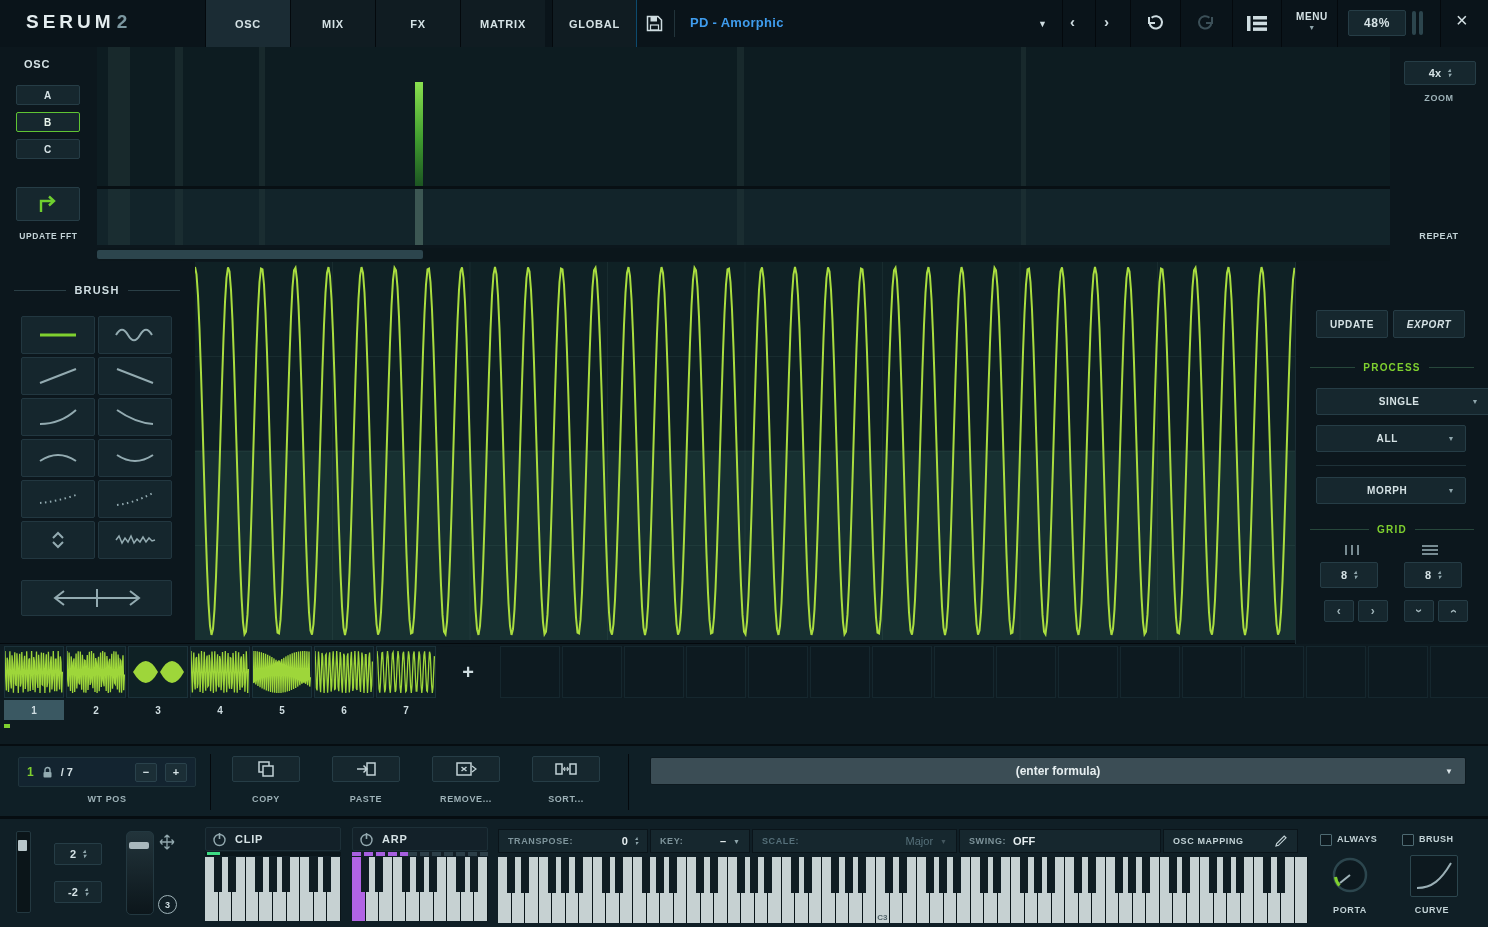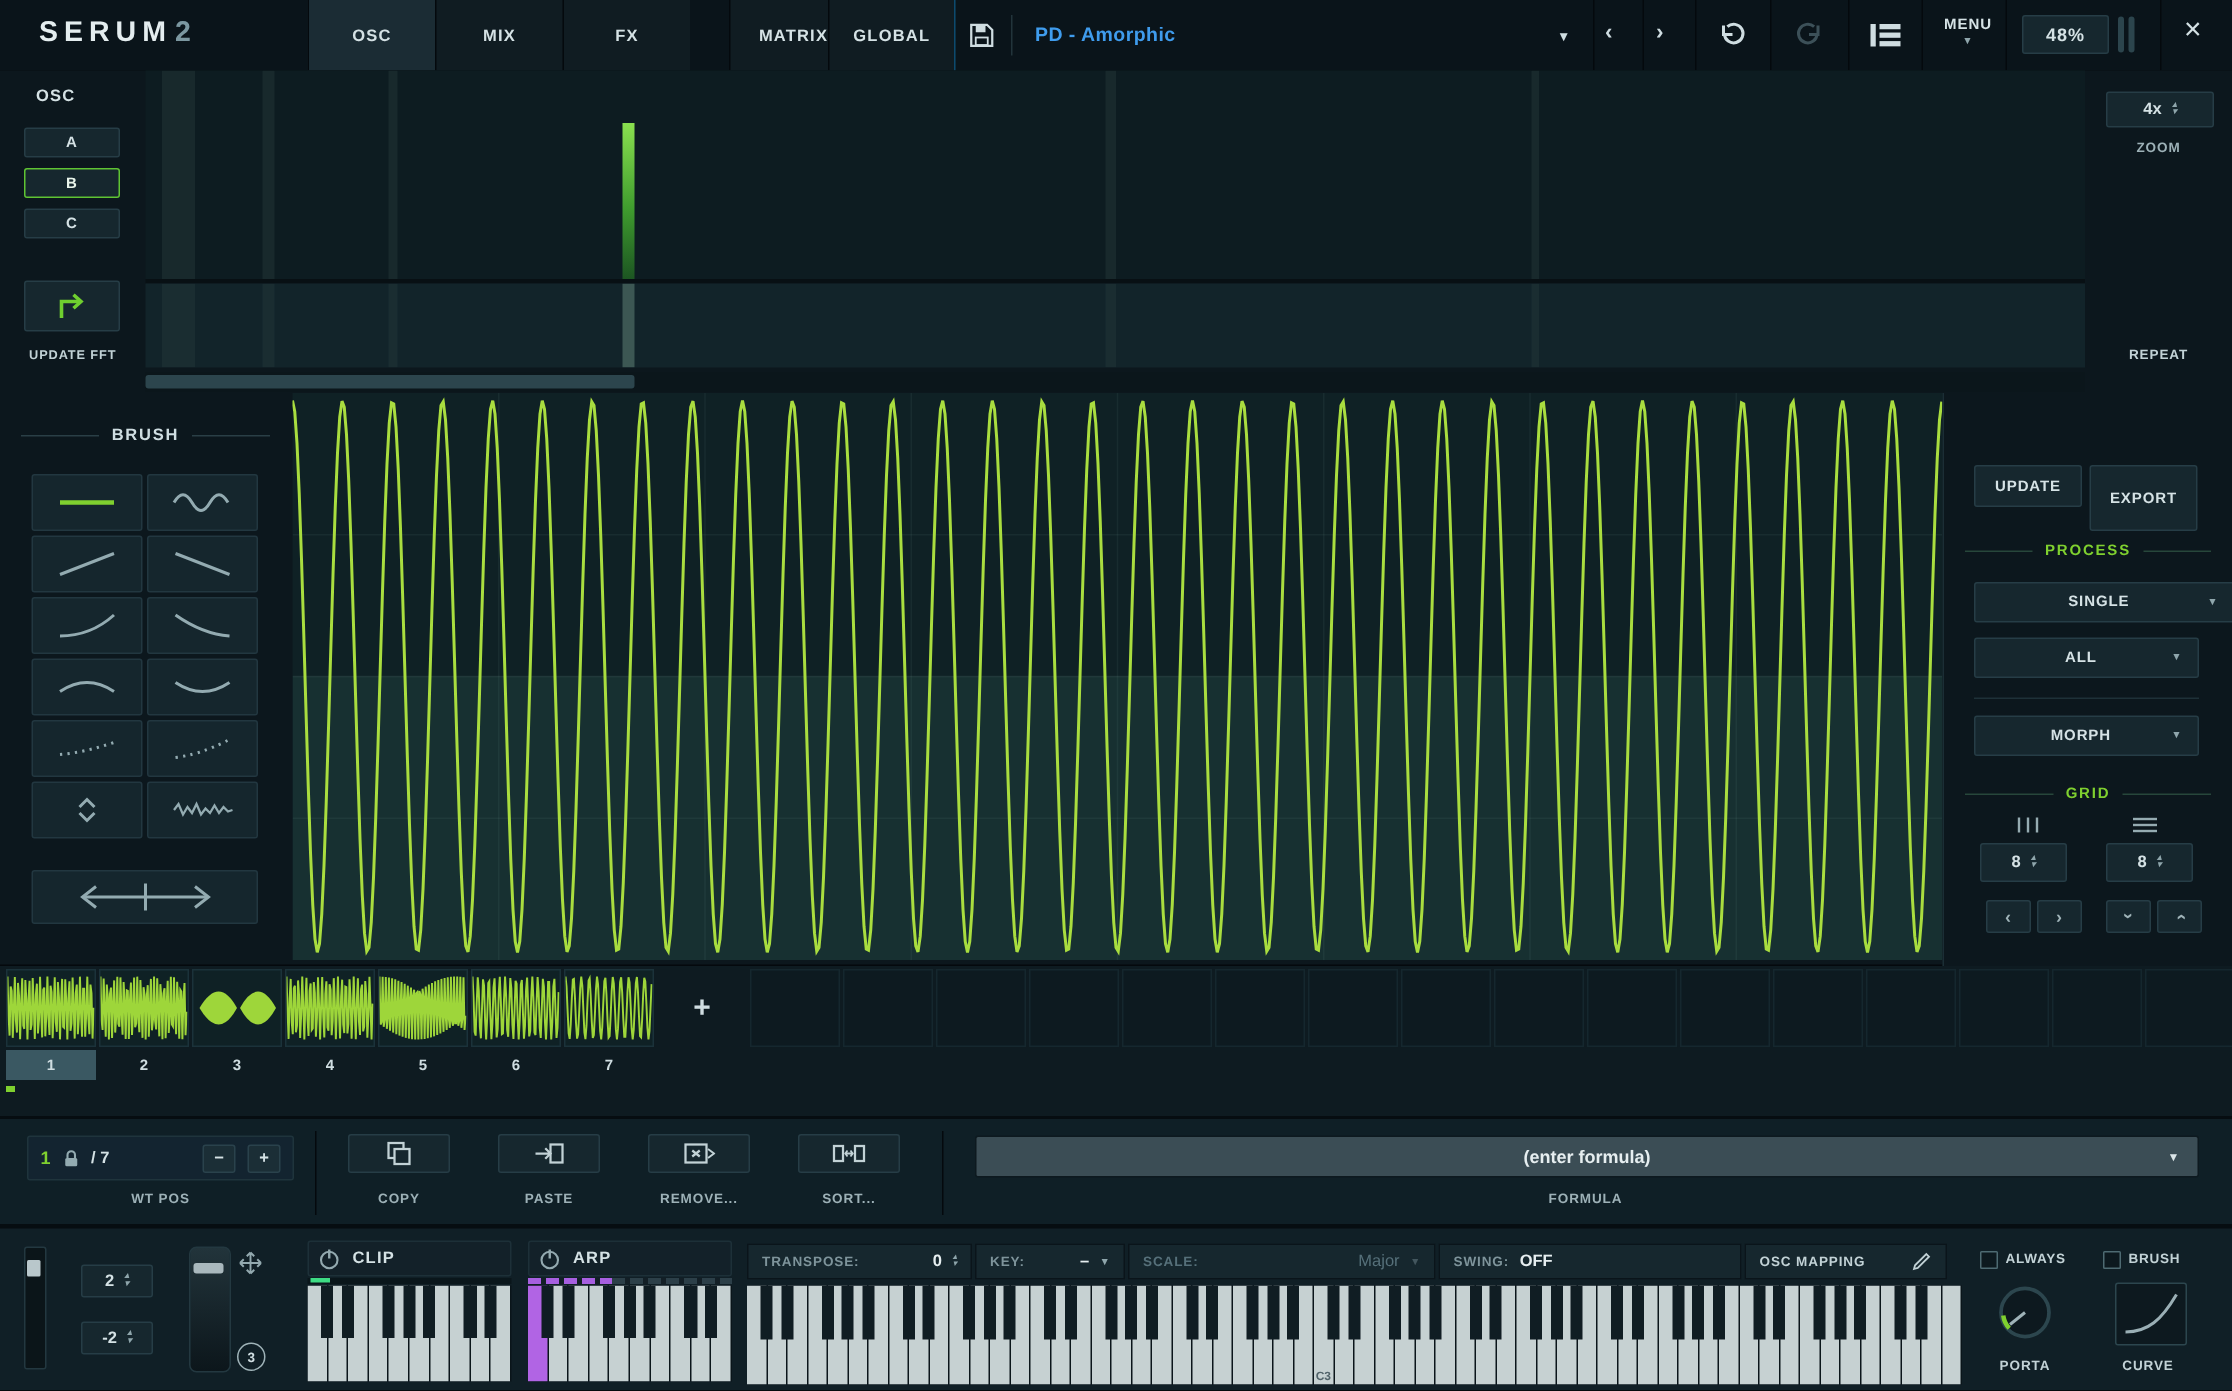--- a/index.html
+++ b/index.html
@@ -123,21 +123,21 @@
     </div>
     <div class="tab active" style="left:205px;">
         <span>OSC</span>
       </div>
     <div class="tab" style="left:290px;">
         <span>MIX</span>
       </div>
     <div class="tab" style="left:375px;">
         <span>FX</span>
       </div>
-    <div class="tab" style="left:460px;margin-left:26px;">
+    <div class="tab" style="left:460px;">
         <span>MATRIX</span>
       </div>
     <div class="tab" style="left:552px;border-right:1px solid #0c4a6e;">
         <span>GLOBAL</span>
       </div>
 
     <div class="abs" style="left:646px;top:15px;">
       <svg width="17" height="17" viewBox="0 0 17 17">
           <path d="M1.5 1.5 H12 L15.5 5 V15.5 H1.5 Z" fill="none" stroke="#cfdde1" stroke-width="1.5"></path>
           <rect x="4.5" y="2" width="6.5" height="4.5" fill="#cfdde1"></rect>
@@ -340,21 +340,21 @@
         </g>
         <line x1="0" y1="189" x2="1100" y2="189" stroke="rgba(200,255,240,0.08)"></line>
         <path id="wavepath" d="M0.0 5.0 L1.5 12.3 L3.0 33.6 L4.5 67.3 L6.0 110.7 L7.5 160.2 L9.0 212.1 L10.5 262.1 L12.0 306.3 L13.5 341.2 L15.0 364.0 L16.5 372.9 L18.0 367.2 L19.5 347.4 L21.0 315.0 L22.5 272.5 L24.0 223.5 L25.5 171.7 L27.0 121.3 L28.5 76.2 L30.0 40.1 L31.5 15.9 L33.0 5.4 L34.5 9.4 L36.0 27.8 L37.5 58.9 L39.0 100.4 L40.5 148.9 L42.0 200.6 L43.5 251.3 L45.0 297.2 L46.5 334.4 L48.0 360.1 L49.5 372.2 L51.0 369.7 L52.5 352.9 L54.0 323.1 L55.5 282.7 L57.0 234.8 L58.5 183.2 L60.0 132.1 L61.5 85.6 L63.0 47.2 L64.5 20.1 L66.0 6.5 L67.5 7.3 L69.0 22.5 L70.5 51.0 L72.0 90.4 L73.5 137.7 L75.0 189.0 L76.5 240.3 L78.0 287.6 L79.5 327.0 L81.0 355.5 L82.5 370.7 L84.0 371.5 L85.5 357.9 L87.0 330.8 L88.5 292.4 L90.0 245.9 L91.5 194.8 L93.0 143.2 L94.5 95.3 L96.0 54.9 L97.5 25.1 L99.0 8.3 L100.5 5.8 L102.0 17.9 L103.5 43.6 L105.0 80.8 L106.5 126.7 L108.0 177.4 L109.5 229.1 L111.0 277.6 L112.5 319.1 L114.0 350.2 L115.5 368.6 L117.0 372.6 L118.5 362.1 L120.0 337.9 L121.5 301.8 L123.0 256.7 L124.5 206.3 L126.0 154.5 L127.5 105.5 L129.0 63.0 L130.5 30.6 L132.0 10.8 L133.5 5.1 L135.0 14.0 L136.5 36.8 L138.0 71.7 L139.5 115.9 L141.0 165.9 L142.5 217.8 L144.0 267.3 L145.5 310.7 L147.0 344.4 L148.5 365.7 L150.0 373.0 L151.5 365.7 L153.0 344.4 L154.5 310.7 L156.0 267.3 L157.5 217.8 L159.0 165.9 L160.5 115.9 L162.0 71.7 L163.5 36.8 L165.0 14.0 L166.5 5.1 L168.0 10.8 L169.5 30.6 L171.0 63.0 L172.5 105.5 L174.0 154.5 L175.5 206.3 L177.0 256.7 L178.5 301.8 L180.0 337.9 L181.5 362.1 L183.0 372.6 L184.5 368.6 L186.0 350.2 L187.5 319.1 L189.0 277.6 L190.5 229.1 L192.0 177.4 L193.5 126.7 L195.0 80.8 L196.5 43.6 L198.0 17.9 L199.5 5.8 L201.0 8.3 L202.5 25.1 L204.0 54.9 L205.5 95.3 L207.0 143.2 L208.5 194.8 L210.0 245.9 L211.5 292.4 L213.0 330.8 L214.5 357.9 L216.0 371.5 L217.5 370.7 L219.0 355.5 L220.5 327.0 L222.0 287.6 L223.5 240.3 L225.0 189.0 L226.5 137.7 L228.0 90.4 L229.5 51.0 L231.0 22.5 L232.5 7.3 L234.0 6.5 L235.5 20.1 L237.0 47.2 L238.5 85.6 L240.0 132.1 L241.5 183.2 L243.0 234.8 L244.5 282.7 L246.0 323.1 L247.5 352.9 L249.0 369.7 L250.5 372.2 L252.0 360.1 L253.5 334.4 L255.0 297.2 L256.5 251.3 L258.0 200.6 L259.5 148.9 L261.0 100.4 L262.5 58.9 L264.0 27.8 L265.5 9.4 L267.0 5.4 L268.5 15.9 L270.0 40.1 L271.5 76.2 L273.0 121.3 L274.5 171.7 L276.0 223.5 L277.5 272.5 L279.0 315.0 L280.5 347.4 L282.0 367.2 L283.5 372.9 L285.0 364.0 L286.5 341.2 L288.0 306.3 L289.5 262.1 L291.0 212.1 L292.5 160.2 L294.0 110.7 L295.5 67.3 L297.0 33.6 L298.5 12.3 L300.0 5.0 L301.5 12.3 L303.0 33.6 L304.5 67.3 L306.0 110.7 L307.5 160.2 L309.0 212.1 L310.5 262.1 L312.0 306.3 L313.5 341.2 L315.0 364.0 L316.5 372.9 L318.0 367.2 L319.5 347.4 L321.0 315.0 L322.5 272.5 L324.0 223.5 L325.5 171.7 L327.0 121.3 L328.5 76.2 L330.0 40.1 L331.5 15.9 L333.0 5.4 L334.5 9.4 L336.0 27.8 L337.5 58.9 L339.0 100.4 L340.5 148.9 L342.0 200.6 L343.5 251.3 L345.0 297.2 L346.5 334.4 L348.0 360.1 L349.5 372.2 L351.0 369.7 L352.5 352.9 L354.0 323.1 L355.5 282.7 L357.0 234.8 L358.5 183.2 L360.0 132.1 L361.5 85.6 L363.0 47.2 L364.5 20.1 L366.0 6.5 L367.5 7.3 L369.0 22.5 L370.5 51.0 L372.0 90.4 L373.5 137.7 L375.0 189.0 L376.5 240.3 L378.0 287.6 L379.5 327.0 L381.0 355.5 L382.5 370.7 L384.0 371.5 L385.5 357.9 L387.0 330.8 L388.5 292.4 L390.0 245.9 L391.5 194.8 L393.0 143.2 L394.5 95.3 L396.0 54.9 L397.5 25.1 L399.0 8.3 L400.5 5.8 L402.0 17.9 L403.5 43.6 L405.0 80.8 L406.5 126.7 L408.0 177.4 L409.5 229.1 L411.0 277.6 L412.5 319.1 L414.0 350.2 L415.5 368.6 L417.0 372.6 L418.5 362.1 L420.0 337.9 L421.5 301.8 L423.0 256.7 L424.5 206.3 L426.0 154.5 L427.5 105.5 L429.0 63.0 L430.5 30.6 L432.0 10.8 L433.5 5.1 L435.0 14.0 L436.5 36.8 L438.0 71.7 L439.5 115.9 L441.0 165.9 L442.5 217.8 L444.0 267.3 L445.5 310.7 L447.0 344.4 L448.5 365.7 L450.0 373.0 L451.5 365.7 L453.0 344.4 L454.5 310.7 L456.0 267.3 L457.5 217.8 L459.0 165.9 L460.5 115.9 L462.0 71.7 L463.5 36.8 L465.0 14.0 L466.5 5.1 L468.0 10.8 L469.5 30.6 L471.0 63.0 L472.5 105.5 L474.0 154.5 L475.5 206.3 L477.0 256.7 L478.5 301.8 L480.0 337.9 L481.5 362.1 L483.0 372.6 L484.5 368.6 L486.0 350.2 L487.5 319.1 L489.0 277.6 L490.5 229.1 L492.0 177.4 L493.5 126.7 L495.0 80.8 L496.5 43.6 L498.0 17.9 L499.5 5.8 L501.0 8.3 L502.5 25.1 L504.0 54.9 L505.5 95.3 L507.0 143.2 L508.5 194.8 L510.0 245.9 L511.5 292.4 L513.0 330.8 L514.5 357.9 L516.0 371.5 L517.5 370.7 L519.0 355.5 L520.5 327.0 L522.0 287.6 L523.5 240.3 L525.0 189.0 L526.5 137.7 L528.0 90.4 L529.5 51.0 L531.0 22.5 L532.5 7.3 L534.0 6.5 L535.5 20.1 L537.0 47.2 L538.5 85.6 L540.0 132.1 L541.5 183.2 L543.0 234.8 L544.5 282.7 L546.0 323.1 L547.5 352.9 L549.0 369.7 L550.5 372.2 L552.0 360.1 L553.5 334.4 L555.0 297.2 L556.5 251.3 L558.0 200.6 L559.5 148.9 L561.0 100.4 L562.5 58.9 L564.0 27.8 L565.5 9.4 L567.0 5.4 L568.5 15.9 L570.0 40.1 L571.5 76.2 L573.0 121.3 L574.5 171.7 L576.0 223.5 L577.5 272.5 L579.0 315.0 L580.5 347.4 L582.0 367.2 L583.5 372.9 L585.0 364.0 L586.5 341.2 L588.0 306.3 L589.5 262.1 L591.0 212.1 L592.5 160.2 L594.0 110.7 L595.5 67.3 L597.0 33.6 L598.5 12.3 L600.0 5.0 L601.5 12.3 L603.0 33.6 L604.5 67.3 L606.0 110.7 L607.5 160.2 L609.0 212.1 L610.5 262.1 L612.0 306.3 L613.5 341.2 L615.0 364.0 L616.5 372.9 L618.0 367.2 L619.5 347.4 L621.0 315.0 L622.5 272.5 L624.0 223.5 L625.5 171.7 L627.0 121.3 L628.5 76.2 L630.0 40.1 L631.5 15.9 L633.0 5.4 L634.5 9.4 L636.0 27.8 L637.5 58.9 L639.0 100.4 L640.5 148.9 L642.0 200.6 L643.5 251.3 L645.0 297.2 L646.5 334.4 L648.0 360.1 L649.5 372.2 L651.0 369.7 L652.5 352.9 L654.0 323.1 L655.5 282.7 L657.0 234.8 L658.5 183.2 L660.0 132.1 L661.5 85.6 L663.0 47.2 L664.5 20.1 L666.0 6.5 L667.5 7.3 L669.0 22.5 L670.5 51.0 L672.0 90.4 L673.5 137.7 L675.0 189.0 L676.5 240.3 L678.0 287.6 L679.5 327.0 L681.0 355.5 L682.5 370.7 L684.0 371.5 L685.5 357.9 L687.0 330.8 L688.5 292.4 L690.0 245.9 L691.5 194.8 L693.0 143.2 L694.5 95.3 L696.0 54.9 L697.5 25.1 L699.0 8.3 L700.5 5.8 L702.0 17.9 L703.5 43.6 L705.0 80.8 L706.5 126.7 L708.0 177.4 L709.5 229.1 L711.0 277.6 L712.5 319.1 L714.0 350.2 L715.5 368.6 L717.0 372.6 L718.5 362.1 L720.0 337.9 L721.5 301.8 L723.0 256.7 L724.5 206.3 L726.0 154.5 L727.5 105.5 L729.0 63.0 L730.5 30.6 L732.0 10.8 L733.5 5.1 L735.0 14.0 L736.5 36.8 L738.0 71.7 L739.5 115.9 L741.0 165.9 L742.5 217.8 L744.0 267.3 L745.5 310.7 L747.0 344.4 L748.5 365.7 L750.0 373.0 L751.5 365.7 L753.0 344.4 L754.5 310.7 L756.0 267.3 L757.5 217.8 L759.0 165.9 L760.5 115.9 L762.0 71.7 L763.5 36.8 L765.0 14.0 L766.5 5.1 L768.0 10.8 L769.5 30.6 L771.0 63.0 L772.5 105.5 L774.0 154.5 L775.5 206.3 L777.0 256.7 L778.5 301.8 L780.0 337.9 L781.5 362.1 L783.0 372.6 L784.5 368.6 L786.0 350.2 L787.5 319.1 L789.0 277.6 L790.5 229.1 L792.0 177.4 L793.5 126.7 L795.0 80.8 L796.5 43.6 L798.0 17.9 L799.5 5.8 L801.0 8.3 L802.5 25.1 L804.0 54.9 L805.5 95.3 L807.0 143.2 L808.5 194.8 L810.0 245.9 L811.5 292.4 L813.0 330.8 L814.5 357.9 L816.0 371.5 L817.5 370.7 L819.0 355.5 L820.5 327.0 L822.0 287.6 L823.5 240.3 L825.0 189.0 L826.5 137.7 L828.0 90.4 L829.5 51.0 L831.0 22.5 L832.5 7.3 L834.0 6.5 L835.5 20.1 L837.0 47.2 L838.5 85.6 L840.0 132.1 L841.5 183.2 L843.0 234.8 L844.5 282.7 L846.0 323.1 L847.5 352.9 L849.0 369.7 L850.5 372.2 L852.0 360.1 L853.5 334.4 L855.0 297.2 L856.5 251.3 L858.0 200.6 L859.5 148.9 L861.0 100.4 L862.5 58.9 L864.0 27.8 L865.5 9.4 L867.0 5.4 L868.5 15.9 L870.0 40.1 L871.5 76.2 L873.0 121.3 L874.5 171.7 L876.0 223.5 L877.5 272.5 L879.0 315.0 L880.5 347.4 L882.0 367.2 L883.5 372.9 L885.0 364.0 L886.5 341.2 L888.0 306.3 L889.5 262.1 L891.0 212.1 L892.5 160.2 L894.0 110.7 L895.5 67.3 L897.0 33.6 L898.5 12.3 L900.0 5.0 L901.5 12.3 L903.0 33.6 L904.5 67.3 L906.0 110.7 L907.5 160.2 L909.0 212.1 L910.5 262.1 L912.0 306.3 L913.5 341.2 L915.0 364.0 L916.5 372.9 L918.0 367.2 L919.5 347.4 L921.0 315.0 L922.5 272.5 L924.0 223.5 L925.5 171.7 L927.0 121.3 L928.5 76.2 L930.0 40.1 L931.5 15.9 L933.0 5.4 L934.5 9.4 L936.0 27.8 L937.5 58.9 L939.0 100.4 L940.5 148.9 L942.0 200.6 L943.5 251.3 L945.0 297.2 L946.5 334.4 L948.0 360.1 L949.5 372.2 L951.0 369.7 L952.5 352.9 L954.0 323.1 L955.5 282.7 L957.0 234.8 L958.5 183.2 L960.0 132.1 L961.5 85.6 L963.0 47.2 L964.5 20.1 L966.0 6.5 L967.5 7.3 L969.0 22.5 L970.5 51.0 L972.0 90.4 L973.5 137.7 L975.0 189.0 L976.5 240.3 L978.0 287.6 L979.5 327.0 L981.0 355.5 L982.5 370.7 L984.0 371.5 L985.5 357.9 L987.0 330.8 L988.5 292.4 L990.0 245.9 L991.5 194.8 L993.0 143.2 L994.5 95.3 L996.0 54.9 L997.5 25.1 L999.0 8.3 L1000.5 5.8 L1002.0 17.9 L1003.5 43.6 L1005.0 80.8 L1006.5 126.7 L1008.0 177.4 L1009.5 229.1 L1011.0 277.6 L1012.5 319.1 L1014.0 350.2 L1015.5 368.6 L1017.0 372.6 L1018.5 362.1 L1020.0 337.9 L1021.5 301.8 L1023.0 256.7 L1024.5 206.3 L1026.0 154.5 L1027.5 105.5 L1029.0 63.0 L1030.5 30.6 L1032.0 10.8 L1033.5 5.1 L1035.0 14.0 L1036.5 36.8 L1038.0 71.7 L1039.5 115.9 L1041.0 165.9 L1042.5 217.8 L1044.0 267.3 L1045.5 310.7 L1047.0 344.4 L1048.5 365.7 L1050.0 373.0 L1051.5 365.7 L1053.0 344.4 L1054.5 310.7 L1056.0 267.3 L1057.5 217.8 L1059.0 165.9 L1060.5 115.9 L1062.0 71.7 L1063.5 36.8 L1065.0 14.0 L1066.5 5.1 L1068.0 10.8 L1069.5 30.6 L1071.0 63.0 L1072.5 105.5 L1074.0 154.5 L1075.5 206.3 L1077.0 256.7 L1078.5 301.8 L1080.0 337.9 L1081.5 362.1 L1083.0 372.6 L1084.5 368.6 L1086.0 350.2 L1087.5 319.1 L1089.0 277.6 L1090.5 229.1 L1092.0 177.4 L1093.5 126.7 L1095.0 80.8 L1096.5 43.6 L1098.0 17.9 L1099.5 5.8 " fill="none" stroke="#a9dd3f" stroke-width="2"></path>
       </svg>
     </div>
 
     <div class="morph">
       <div class="abs btn" style="left:20px;top:48px;width:72px;height:28px;">
           <span>UPDATE</span>
         </div>
-      <div class="abs btn" style="left:97px;top:48px;width:72px;height:44px;">
+      <div class="abs btn" style="left:97px;top:48px;width:72px;height:28px;font-style:italic;">
           <span>EXPORT</span>
         </div>
 
       <div class="sectitle" style="position:absolute;left:14px;top:100px;width:164px;">
           <span>PROCESS</span>
         </div>
       <div class="abs dd" style="left:20px;top:126px;width:174px;height:27px;">
         <span class="ddlab">SINGLE</span>
           <span class="ddcaret">▼</span>
         </div>
@@ -531,21 +531,20 @@
         </svg>
     </div>
     <div class="ulabel" style="left:532px;top:48px;width:68px;">SORT...</div>
 
     <div class="vdiv" style="left:628px;top:8px;height:56px;"></div>
 
     <div class="formula">
       <span>(enter formula)</span>
       <span class="fc">▼</span>
     </div>
-    <div class="ulabel" style="left:650px;top:48px;width:814px;">FORMULA</div>
   </div>
 
   <div class="bottombar">
 
     <div class="slider">
         <div class="handle"></div>
       </div>
     <div class="abs spin" style="left:54px;top:24px;width:48px;height:22px;">
       <span>2</span>
         <span class="cars">

